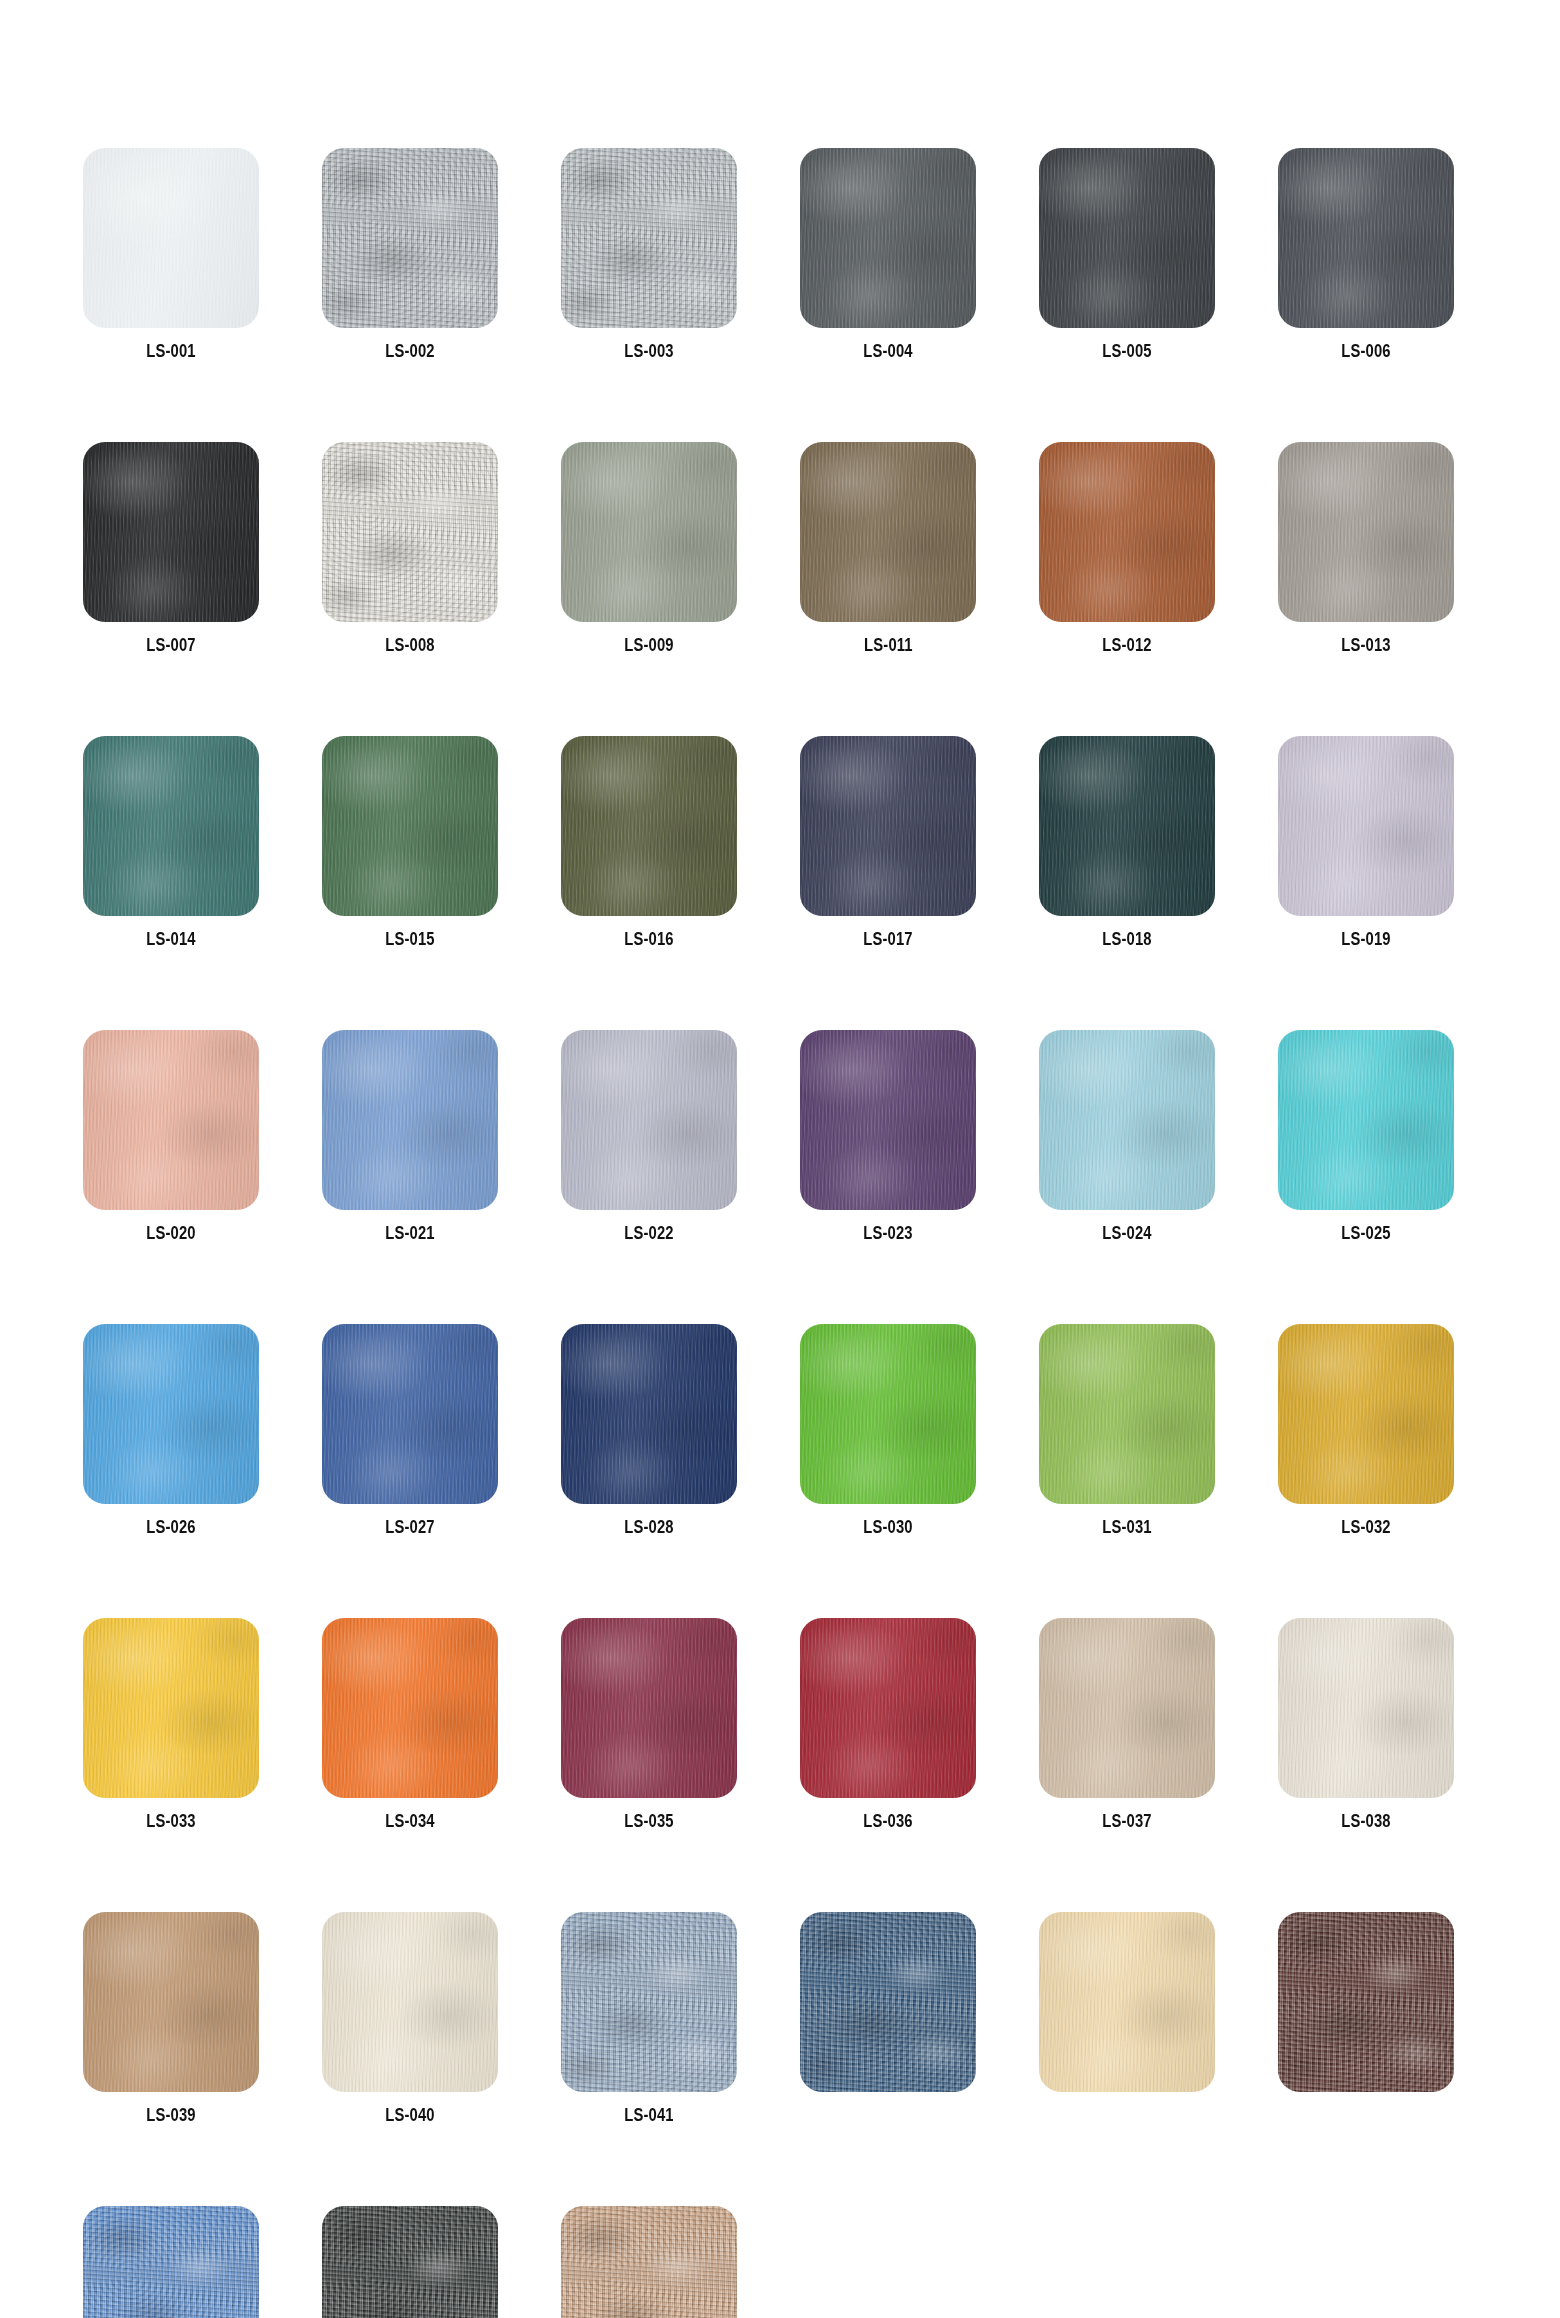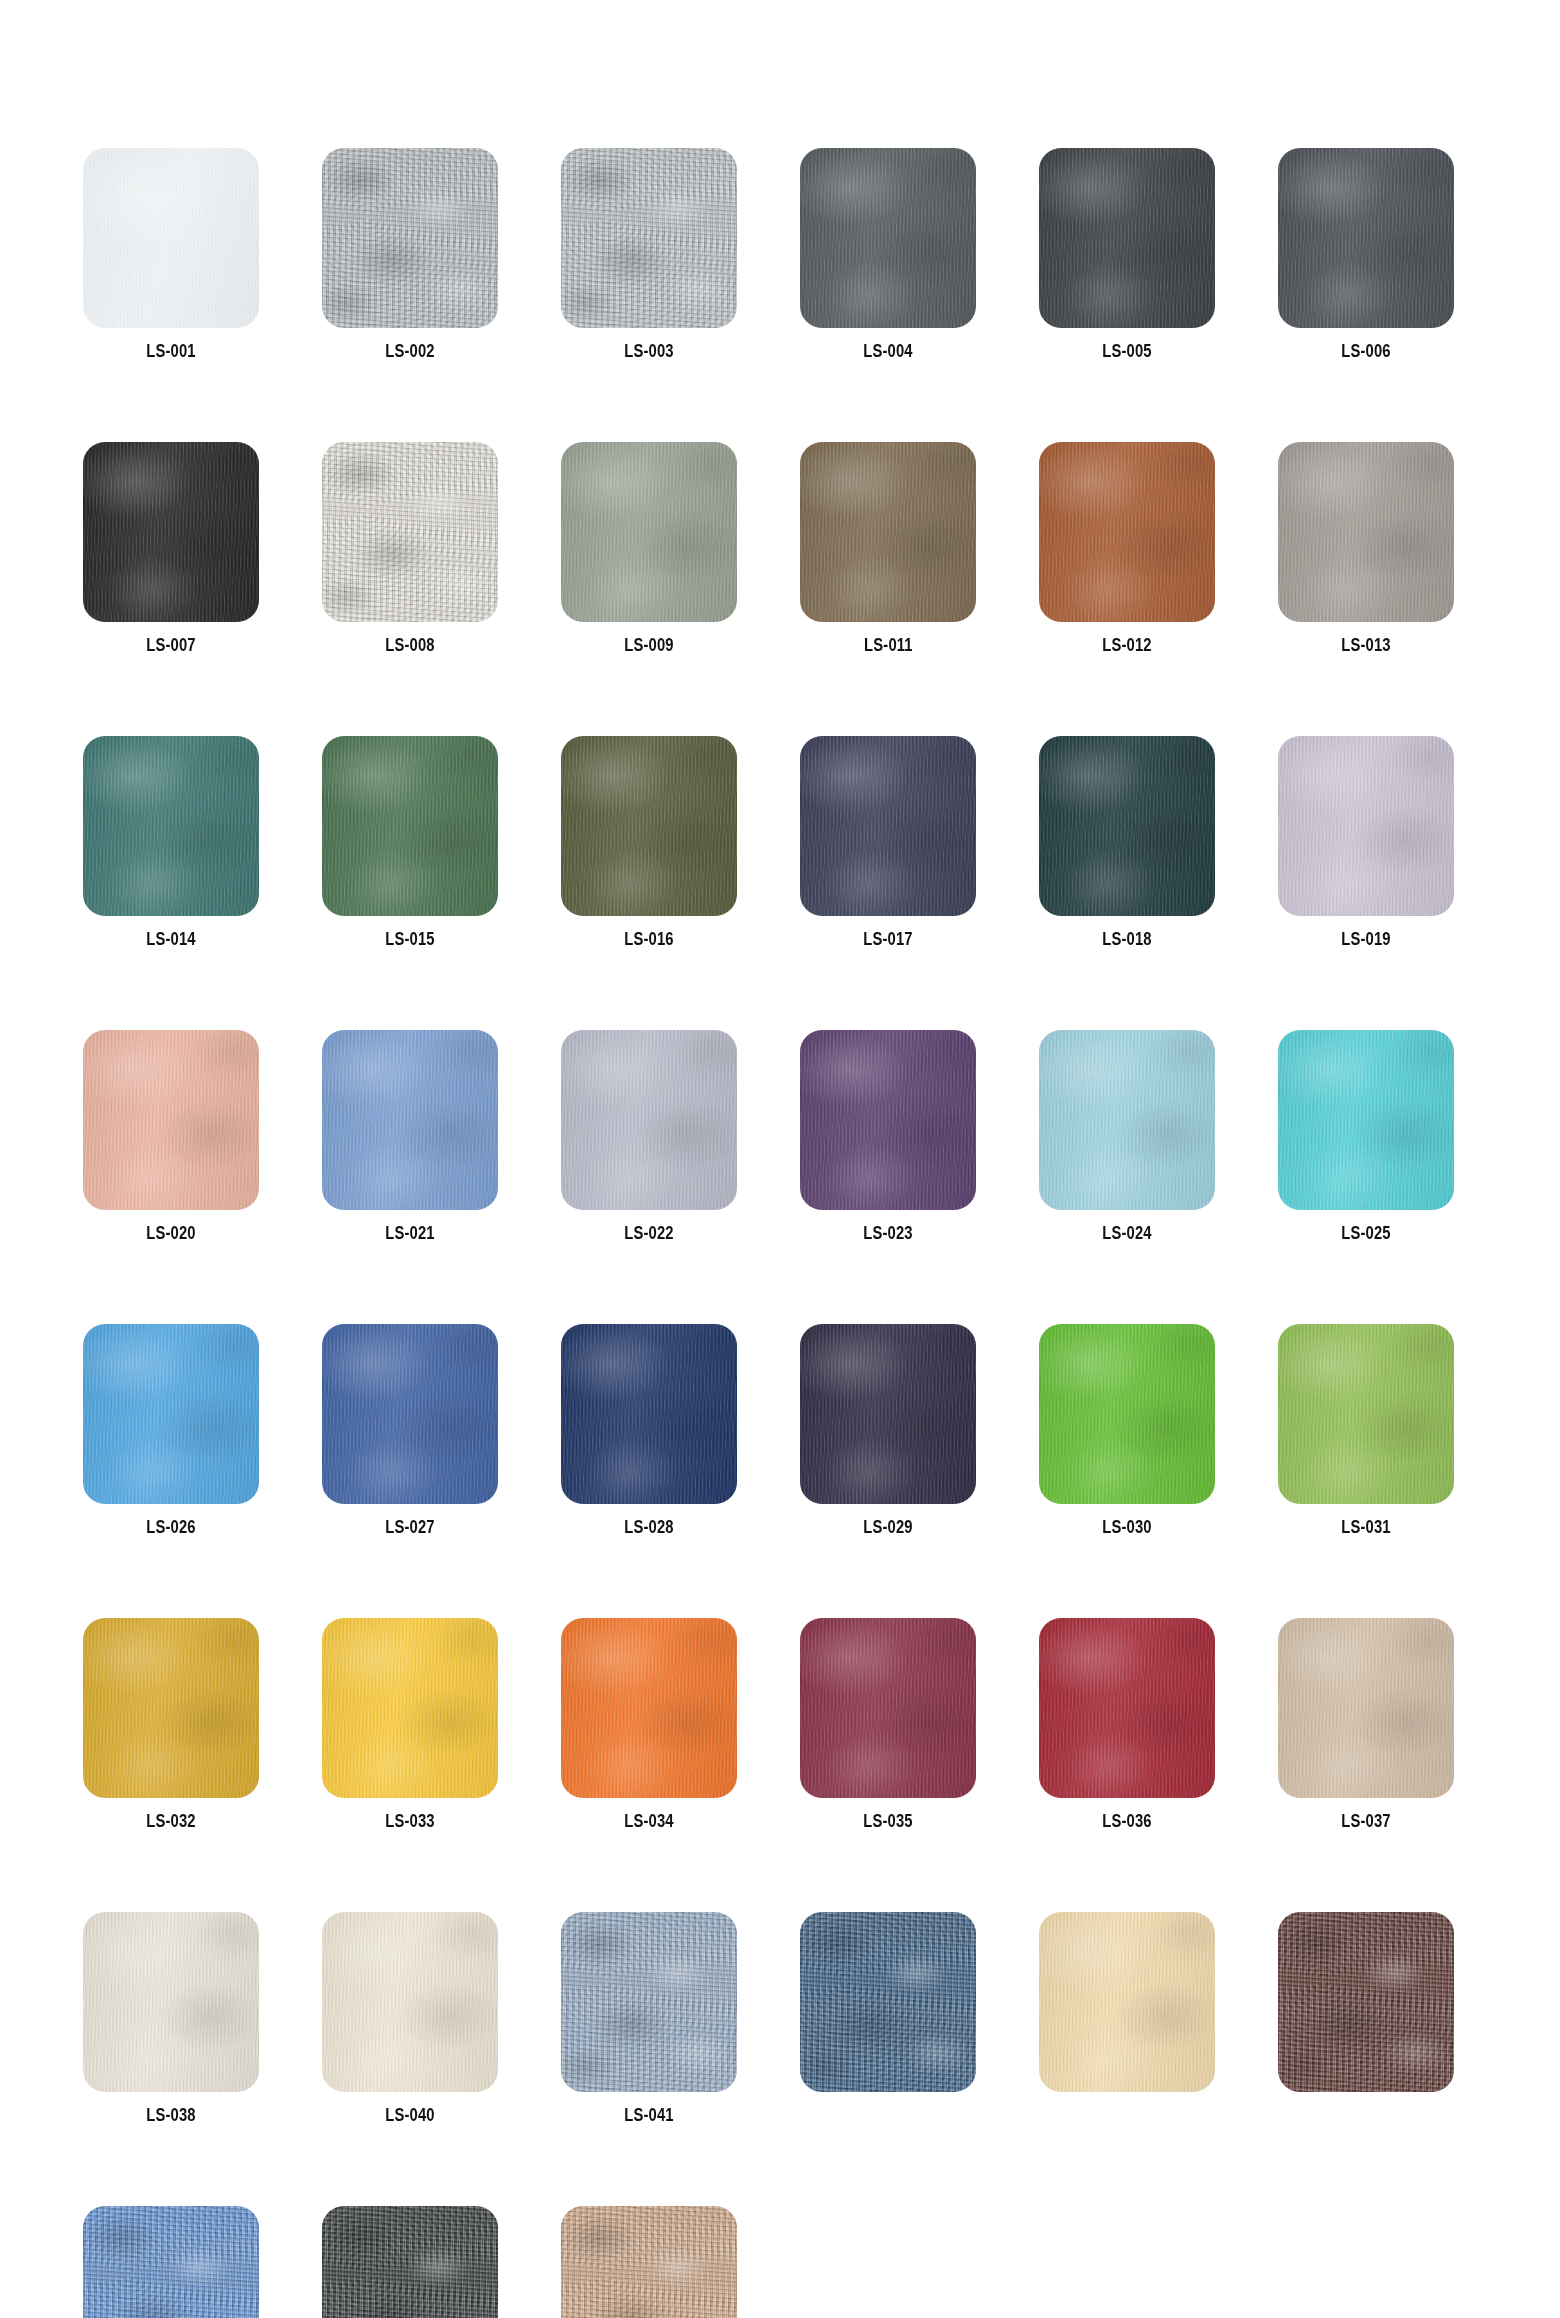--- a/index.html
+++ b/index.html
@@ -311,26 +311,20 @@
       <div class="swatch-label">LS-027</div>
     </div>
     <div class="swatch-cell">
       <div class="chip-wrap">
         <div class="chip" style="background-color: rgb(31, 53, 103);"></div>
       </div>
       <div class="swatch-label">LS-028</div>
     </div>
     <div class="swatch-cell">
       <div class="chip-wrap">
-        <div class="chip" style="background-color: rgb(46, 44, 68);"></div>
-      </div>
-      <div class="swatch-label">LS-029</div>
-    </div>
-    <div class="swatch-cell">
-      <div class="chip-wrap">
         <div class="chip" style="background-color: rgb(100, 192, 51);"></div>
       </div>
       <div class="swatch-label">LS-030</div>
     </div>
     <div class="swatch-cell">
       <div class="chip-wrap">
         <div class="chip" style="background-color: rgb(147, 193, 85);"></div>
       </div>
       <div class="swatch-label">LS-031</div>
     </div>
@@ -371,20 +365,26 @@
       <div class="swatch-label">LS-037</div>
     </div>
     <div class="swatch-cell">
       <div class="chip-wrap">
         <div class="chip" style="background-color: rgb(236, 229, 217);"></div>
       </div>
       <div class="swatch-label">LS-038</div>
     </div>
     <div class="swatch-cell">
       <div class="chip-wrap">
+        <div class="chip" style="background-color: rgb(194, 154, 116);"></div>
+      </div>
+      <div class="swatch-label">LS-039</div>
+    </div>
+    <div class="swatch-cell">
+      <div class="chip-wrap">
         <div class="chip" style="background-color: rgb(240, 232, 215);"></div>
       </div>
       <div class="swatch-label">LS-040</div>
     </div>
     <div class="swatch-cell">
       <div class="chip-wrap">
         <div class="chip marled" style="background-color: rgb(147, 170, 196);"></div>
       </div>
       <div class="swatch-label">LS-041</div>
     </div>

